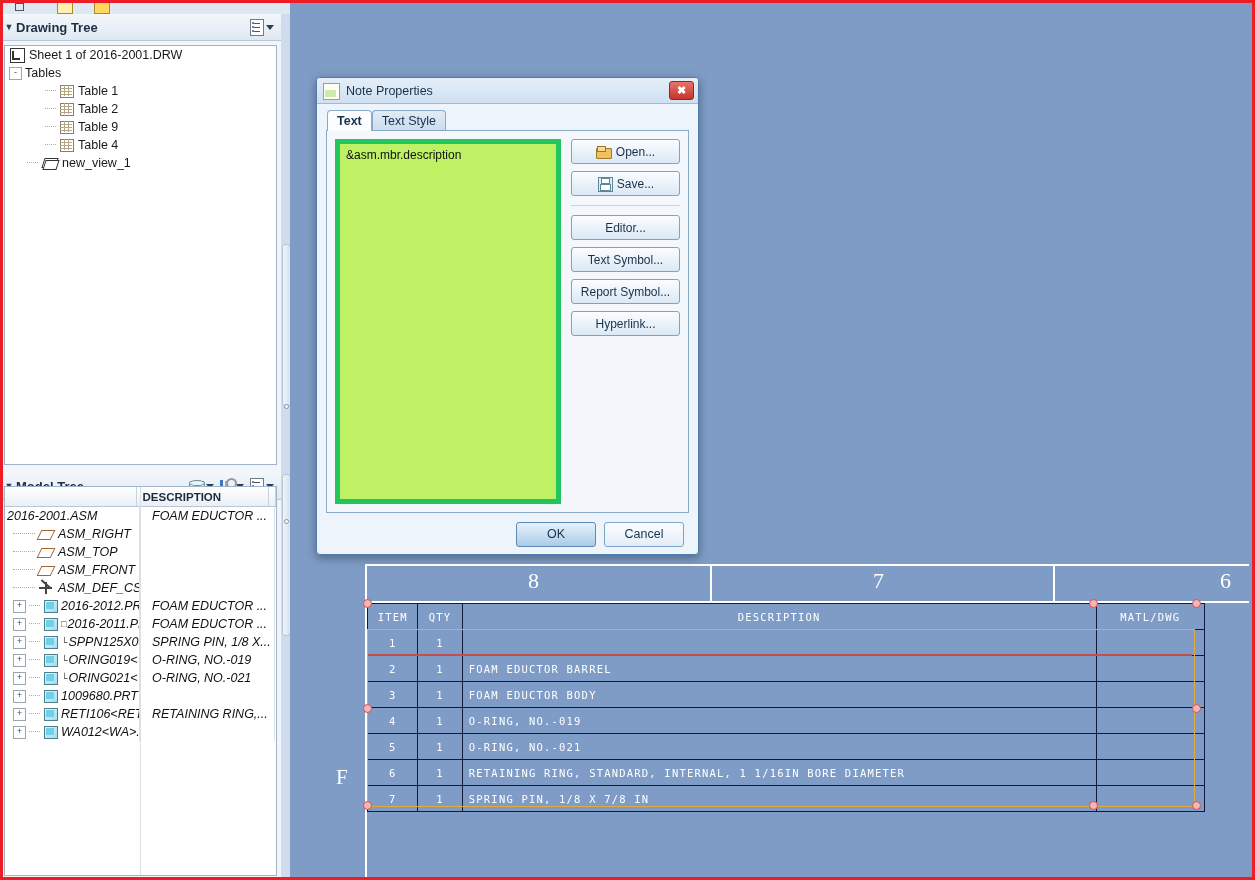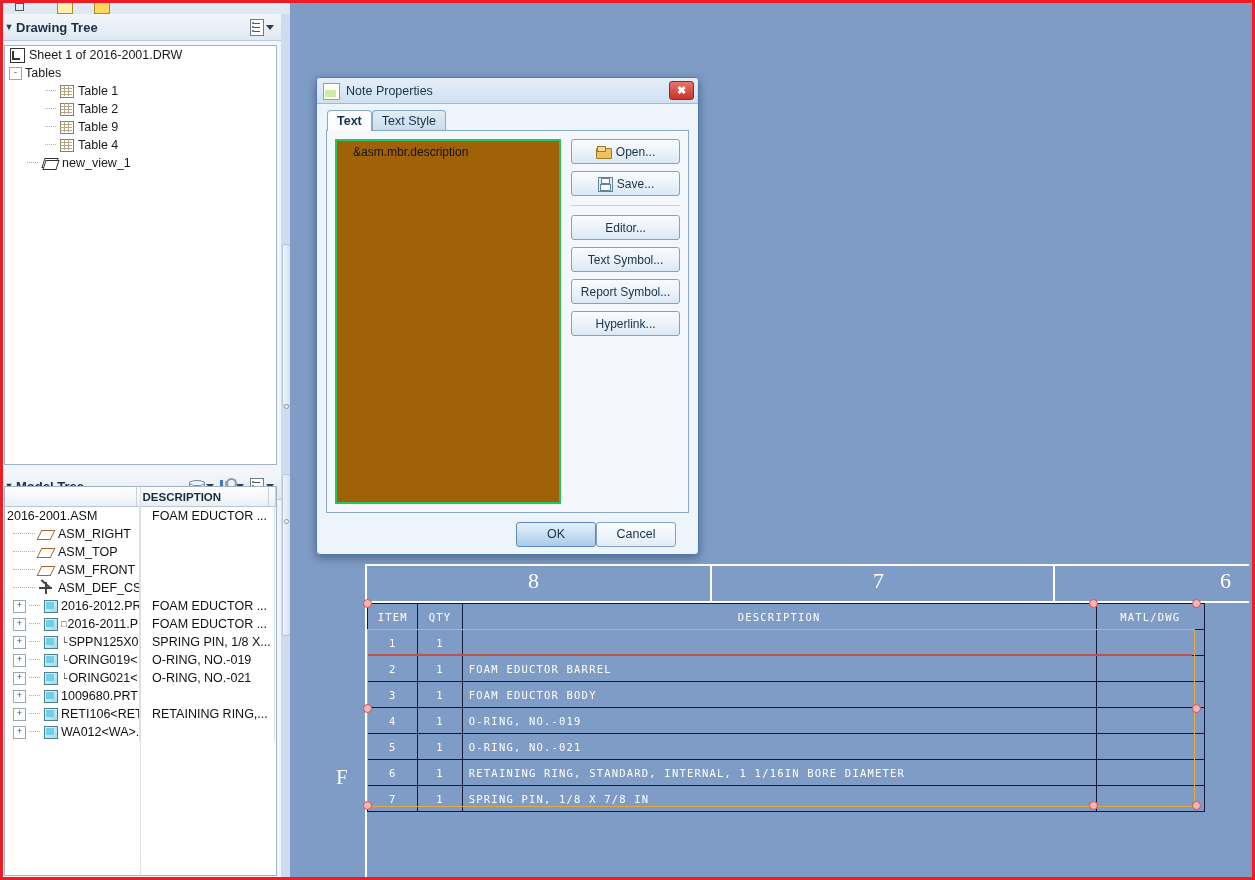--- a/index.html
+++ b/index.html
@@ -73,21 +73,21 @@
   .ic-csys .a{position:absolute;left:7px;top:1px;width:1.5px;height:12px;background:#444;}
   .ic-csys .b{position:absolute;left:1px;top:6px;width:13px;height:1.5px;background:#444;}
   .ic-csys .c{position:absolute;left:2px;top:2px;width:12px;height:1.5px;background:#444;transform:rotate(42deg);}
   .ic-prt{width:15px;height:14px;flex:none;position:relative;margin-right:3px;}
   .ic-prt .o{position:absolute;left:1px;top:1px;width:12px;height:11px;border:1px solid #4f7f8c;background:linear-gradient(135deg,#dff6fb,#9fdced);}
   .ic-prt .i{position:absolute;left:3px;top:3px;width:8px;height:7px;background:#6fd0e8;}
   .minibadge{font-size:9px;color:#333;margin-right:1px;flex:none;}
   .mt-wrap{position:absolute;left:4px;right:4px;top:0;bottom:4px;background:#fff;border:1px solid #9fb4c8;overflow:hidden;}
   .mt-head{display:flex;height:19px;background:linear-gradient(#ffffff,#e9eff6);border-bottom:1px solid #b9c7d6;font-size:11.5px;font-weight:bold;color:#1b2b3b;}
   .mt-head .cell{display:flex;align-items:center;padding-left:6px;border-right:1px solid #c6d2de;box-sizing:border-box;}
-  .mt-body{position:relative;}
+  .mt-body{position:relative;font-style:italic;}
   .mt-row{display:flex;height:18px;font-size:12.5px;color:#111;white-space:nowrap;}
   .mt-c1{width:135px;display:flex;align-items:center;overflow:hidden;border-right:1px solid #d8e0e8;box-sizing:border-box;}
   .mt-c2{width:135px;display:flex;align-items:center;overflow:hidden;padding-left:12px;border-right:1px solid #d8e0e8;box-sizing:border-box;}
   .mt-colsep{position:absolute;left:135px;top:0;bottom:0;width:1px;background:#d8e0e8;}
 
   
   .splitter{position:absolute;left:281px;top:14px;width:9px;height:866px;background:#cfdced;}
   .sp-handle{position:absolute;left:1px;width:7px;height:160px;background:linear-gradient(90deg,#eef4fa,#d6e2ee);border:1px solid #b5c6d8;border-radius:3px;}
   .sp-dot{position:absolute;left:3px;width:3px;height:3px;border-radius:50%;background:#fff;border:1px solid #7d90a4;}
 
@@ -144,39 +144,39 @@
   .tab{
     font-size:12.5px;color:#16324d;padding:3px 9px 3px 9px;border:1px solid #8aa9c6;
     border-bottom:none;border-radius:4px 4px 0 0;background:linear-gradient(#e2ecf7,#cadcec);
   }
   .tab.active{background:#fbfdff;font-weight:bold;position:relative;z-index:2;}
   .tab-body{
     margin:0 9px;flex:1;border:1px solid #8aa9c6;background:#f4f8fc;
     display:flex;padding:8px;box-sizing:border-box;position:relative;top:-1px;
   }
   .note-text{
-    width:228px;background:#a16207;border:2px solid #22c55e;font-size:12px;color:#111;
-    padding:4px 16px;box-sizing:border-box;resize:none;outline:none;
+    width:228px;background:#bef264;border:5px solid #22c55e;font-size:12px;color:#111;
+    padding:4px 6px;box-sizing:border-box;resize:none;outline:none;
     font-family:"Liberation Sans",sans-serif;
   }
   .btn-col{margin-left:10px;display:flex;flex-direction:column;gap:7px;width:110px;}
   .dbtn{
     height:23px;border:1px solid #7fa3c4;border-radius:3px;
     background:linear-gradient(#fbfdff,#dbe8f5);
     font-size:12px;color:#17324c;display:flex;align-items:center;justify-content:center;gap:5px;
     font-family:"Liberation Sans",sans-serif;
   }
   .dbtn .gi{width:15px;height:13px;position:relative;flex:none;}
   .gi-open .b{position:absolute;left:0;top:3px;width:14px;height:9px;background:#f0c061;border:1px solid #9a7a27;border-radius:1px;}
   .gi-open .f{position:absolute;left:1px;top:1px;width:7px;height:4px;background:#f7d98f;border:1px solid #9a7a27;}
   .gi-save .b{position:absolute;left:1px;top:0;width:13px;height:13px;background:#dceef5;border:1px solid #5f8799;}
   .gi-save .t{position:absolute;left:4px;top:1px;width:7px;height:4px;background:#fff;border:1px solid #5f8799;}
   .gi-save .m{position:absolute;left:3px;top:7px;width:9px;height:5px;background:#fff;border:1px solid #5f8799;}
   .dsep{height:1px;background:#c3d3e2;margin:2px 0;}
-  .dlg-foot{height:40px;display:flex;align-items:center;justify-content:flex-end;padding-right:22px;}
+  .dlg-foot{height:40px;display:flex;align-items:center;justify-content:flex-end;gap:8px;padding-right:14px;}
   .fbtn{
     min-width:54px;height:23px;padding:0 12px;border:1px solid #7fa3c4;border-radius:3px;
     font-size:12.5px;color:#16324c;display:flex;align-items:center;justify-content:center;
     font-family:"Liberation Sans",sans-serif;
   }
   .fbtn.ok{background:linear-gradient(#e6f1fb,#aacbe8);border-color:#5d8ab5;}
   .fbtn.cancel{background:linear-gradient(#fbfdff,#e3edf7);}
 </style>
 </head>
 <body>

